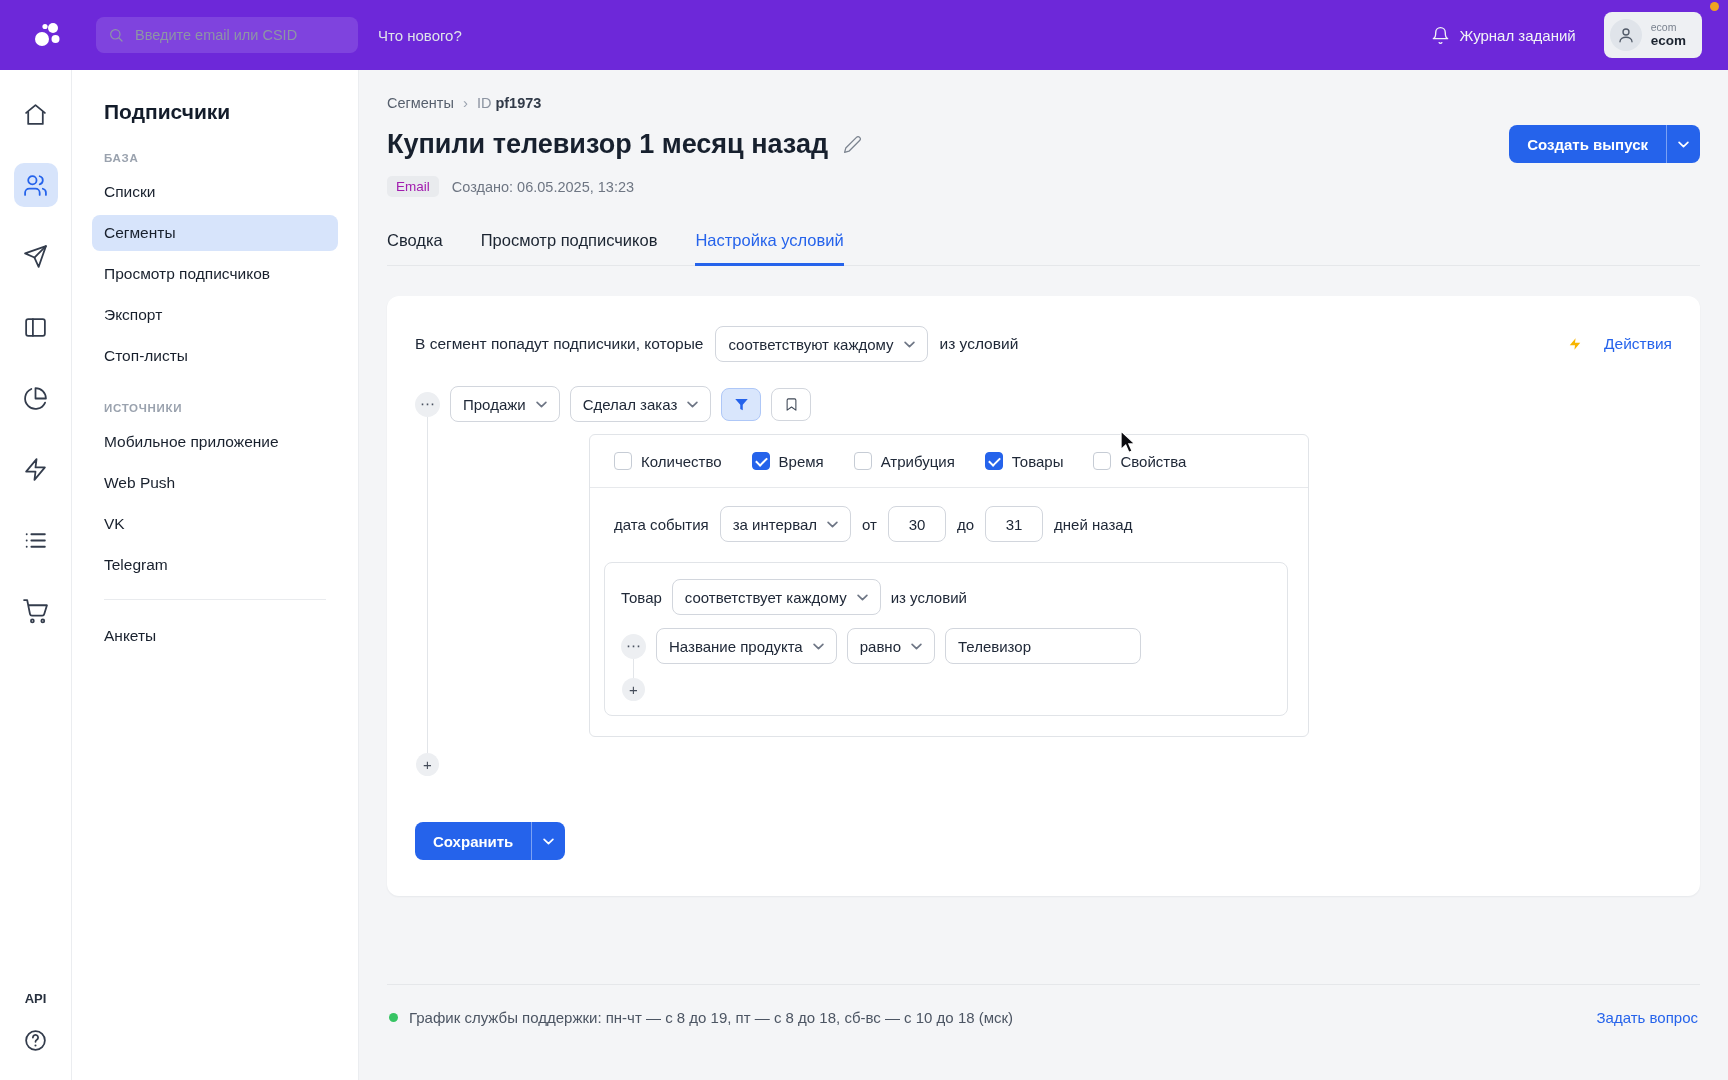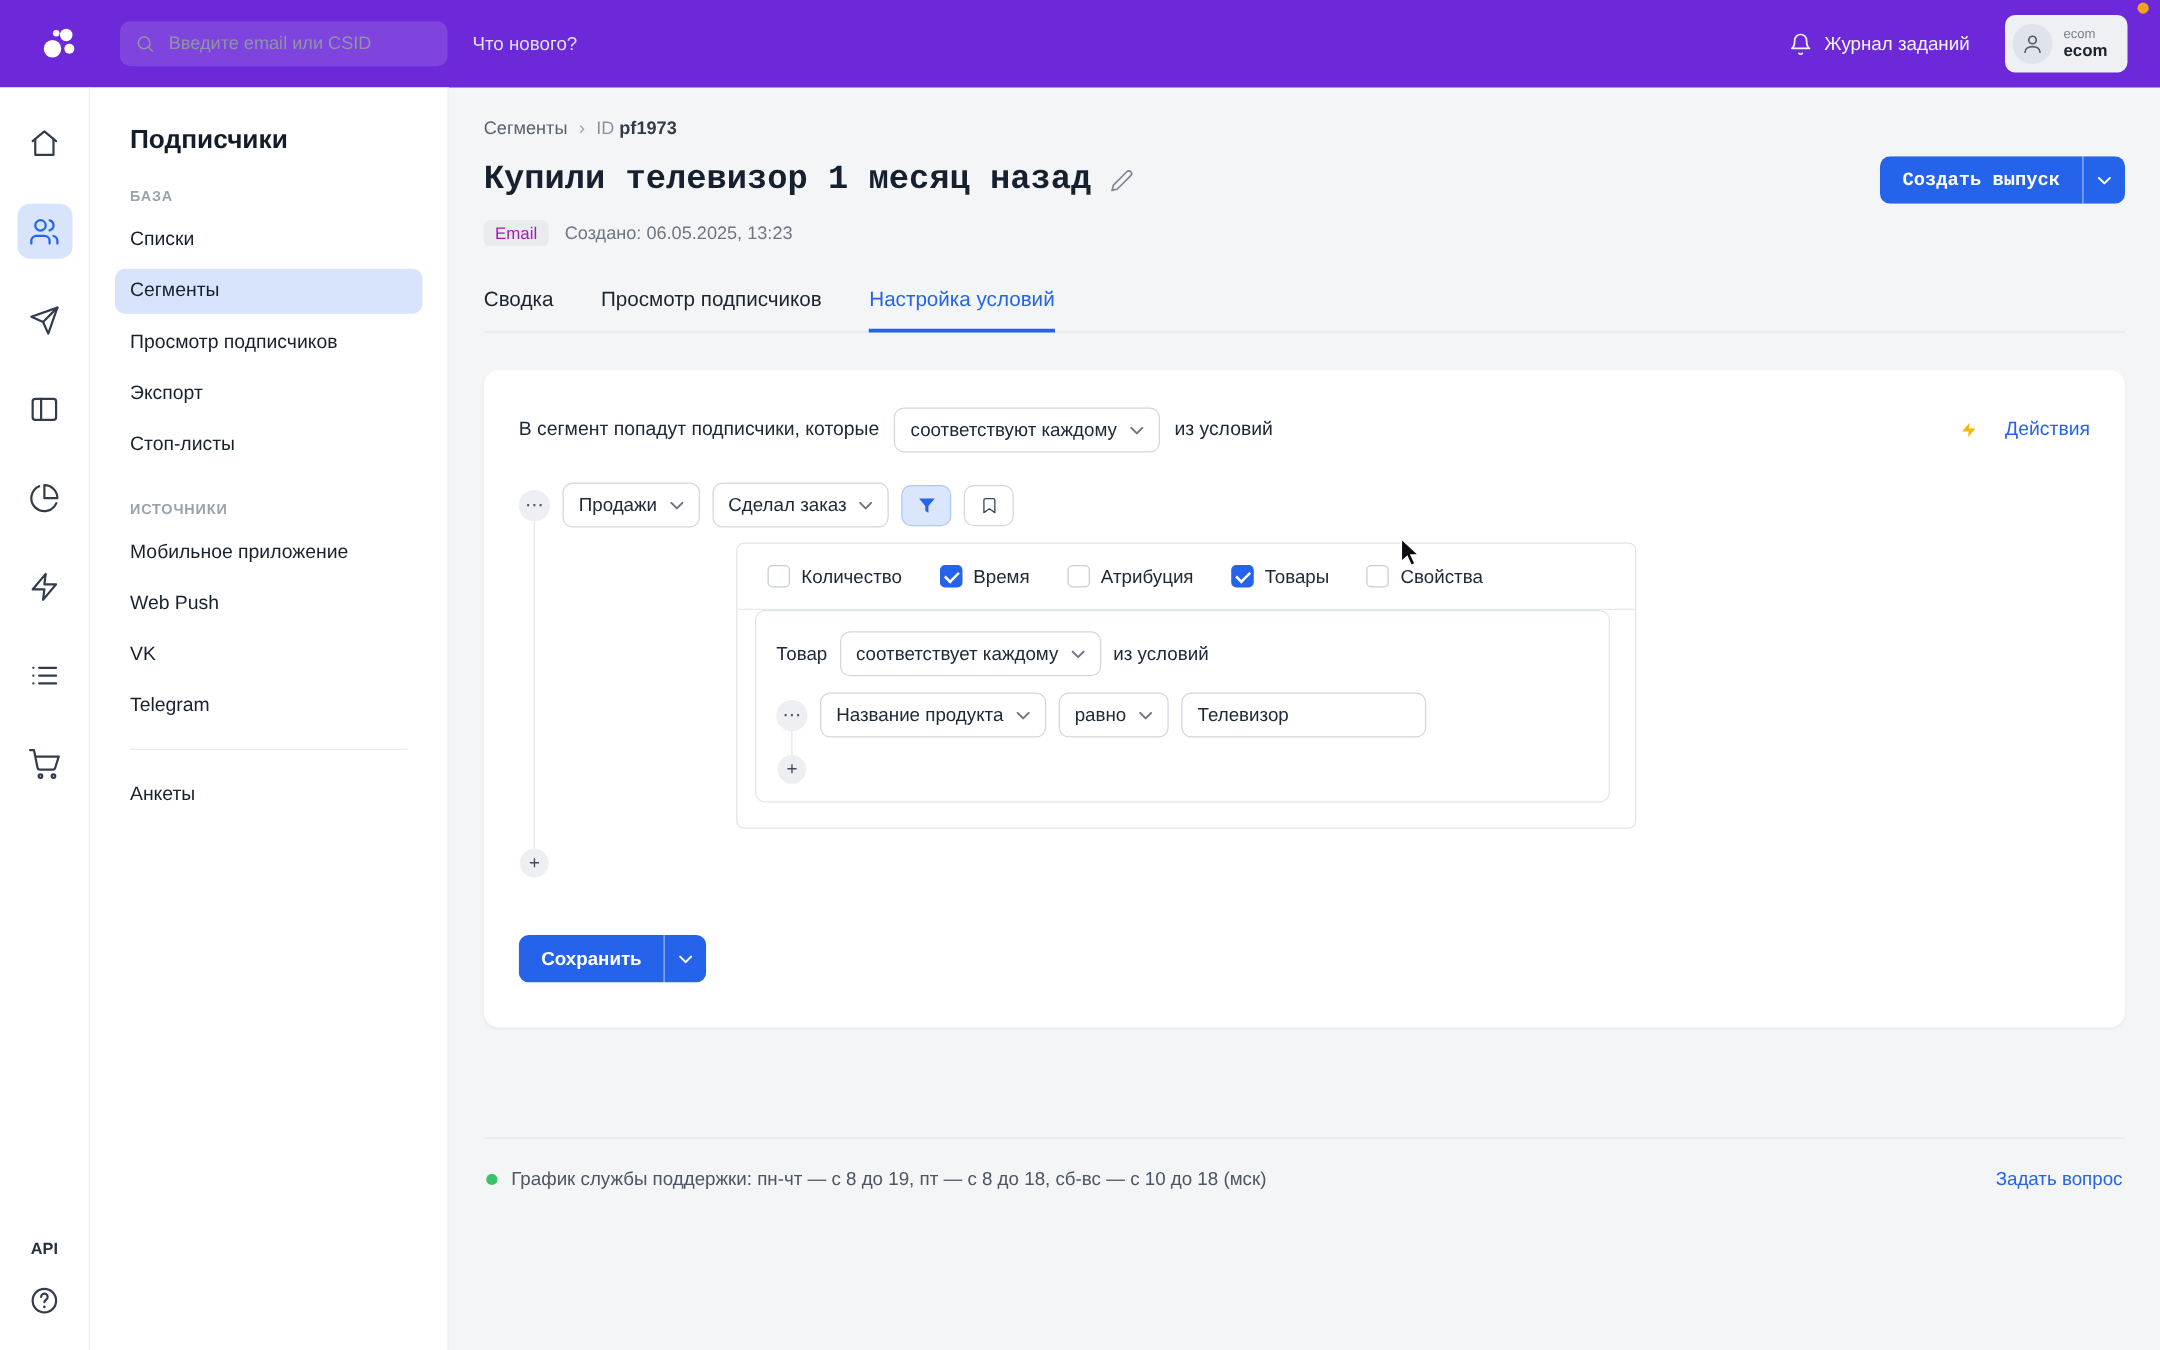--- a/index.html
+++ b/index.html
@@ -53,21 +53,21 @@
   .sb-item{font-size:15.5px;color:#18202d;padding:9px 12px;border-radius:8px;cursor:pointer;margin-bottom:5px;}
   .sb-item.active{background:#d7e4fb;}
   .sb-divider{border-top:1px solid #e9ebee;margin:16px 12px 18px;}
   
   .main{flex:1;padding:24px 28px 0;position:relative;}
   .breadcrumb{font-size:14.5px;color:#6b7380;display:flex;align-items:center;gap:9px;}
   .bc-link{color:#565f6d;cursor:pointer;text-decoration:none;}
   .bc-sep{color:#9aa2ae;font-size:15px;}
   .bc-id{color:#8b93a0;}
   .bc-val{color:#313a48;font-weight:700;margin-left:4px;}
-  .title-row{display:flex;align-items:center;margin-top:14px;font-family:Liberation Mono, monospace;}
+  .title-row{display:flex;align-items:center;margin-top:14px;}
   .page-title{font-size:27px;font-weight:600;color:#17202e;margin:0;}
   .edit-btn{margin-left:15px;cursor:pointer;display:flex;align-items:center;}
   .edit-btn svg{width:19px;height:19px;}
   .edit-btn svg *{stroke:#7b838f;fill:none;stroke-width:1.6;stroke-linecap:round;stroke-linejoin:round;}
   .spacer{flex:1;}
   .split-btn{display:inline-flex;border-radius:8px;overflow:hidden;}
   .sb-main{background:#2563eb;color:#fff;border:none;font-size:15px;font-weight:600;padding:0 18px;height:38px;cursor:pointer;font-family:inherit;}
   .sb-arrow{background:#2563eb;border:none;border-left:1px solid rgba(255,255,255,.4);width:34px;height:38px;
     display:flex;align-items:center;justify-content:center;cursor:pointer;}
   .meta-row{display:flex;align-items:center;gap:13px;margin-top:13px;}
@@ -361,20 +361,34 @@
             <label class="cb">
               <span class="box checked"></span>
               <span>Товары</span>
             </label>
             <label class="cb">
               <span class="box"></span>
               <span>Свойства</span>
             </label>
           </div>
 
+          <div class="date-row">
+            <span>дата события</span>
+            <button class="select">
+              <span>за интервал</span>
+              <svg class="chev" viewBox="0 0 10 6">
+                  <path d="M1 1l4 4 4-4"></path>
+                </svg>
+            </button>
+            <span>от</span>
+            <input class="num" value="30" style="">
+            <span>до</span>
+            <input class="num" value="31" style="">
+            <span>дней назад</span>
+          </div>
 
           <div class="inner-panel">
             <div class="product-row">
               <span>Товар</span>
               <button class="select">
                 <span>соответствует каждому</span>
                 <svg class="chev" viewBox="0 0 10 6">
                     <path d="M1 1l4 4 4-4"></path>
                   </svg>
               </button>

